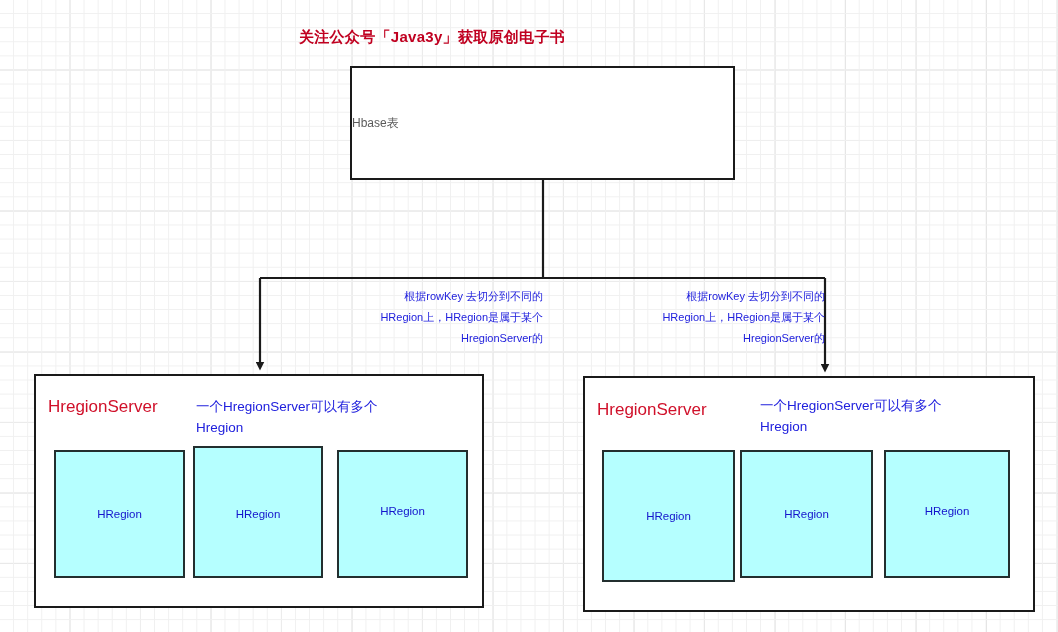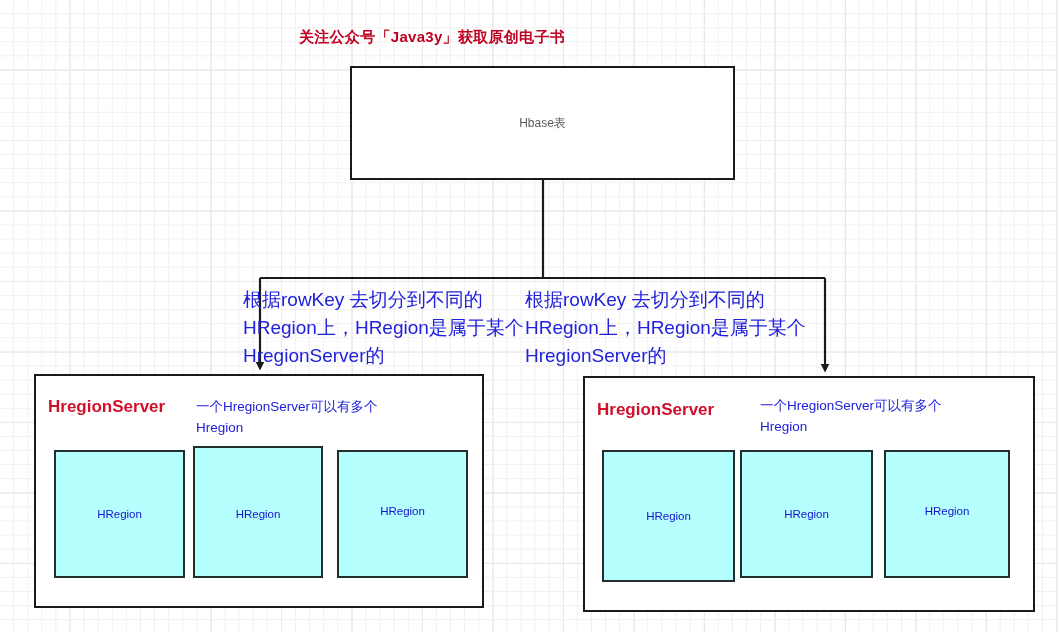--- a/index.html
+++ b/index.html
@@ -47,60 +47,59 @@
     position: absolute;
     left: 350px;
     top: 66px;
     width: 385px;
     height: 114px;
     border: 2px solid #1a1a1a;
     background: #ffffff;
     box-sizing: border-box;
     display: flex;
     align-items: center;
-    justify-content: center;
   }
   .hbase-label {
     font-size: 12px;
     color: #5a5a5a;
   }
 
   .connector-svg {
     position: absolute;
     left: 0;
     top: 0;
     width: 1058px;
     height: 632px;
     pointer-events: none;
   }
 
   .annot {
     position: absolute;
-    font-size: 19px;
+    font-size: 11px;
     color: #2020DD;
-    line-height: 28px;
-    text-align: left;
+    line-height: 21px;
+    text-align: right;
     white-space: pre-line;
   }
   .annot-left  { left: 243px; top: 286px; width: 300px; }
   .annot-right { left: 525px; top: 286px; width: 300px; }
 
   .server-box {
     position: absolute;
     border: 2px solid #1a1a1a;
     background: #ffffff;
     box-sizing: border-box;
   }
   .server-left  { left: 34px;  top: 374px; width: 450px; height: 234px; }
   .server-right { left: 583px; top: 376px; width: 452px; height: 236px; }
 
   .server-title {
     position: absolute;
     font-size: 17px;
-    font-weight: bold;
+    font-weight: normal;
     color: #D0102A;
     white-space: nowrap;
   }
   .server-title-left  { left: 48px;  top: 397px; }
   .server-title-right { left: 597px; top: 400px; }
 
   .server-note {
     position: absolute;
     font-size: 13.5px;
     color: #2020DD;

